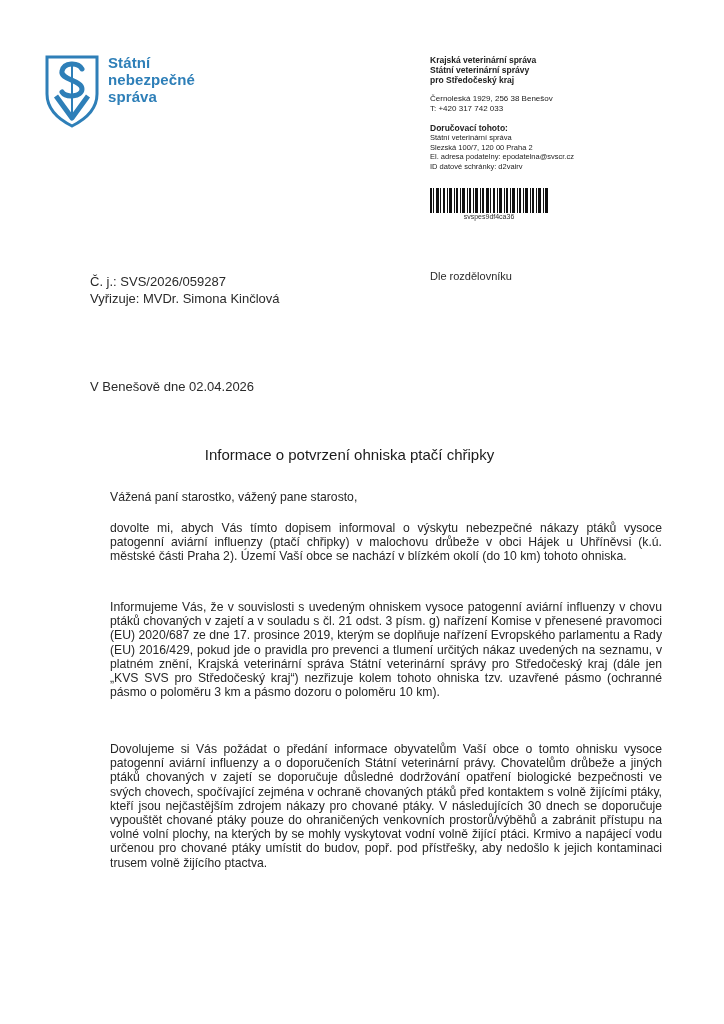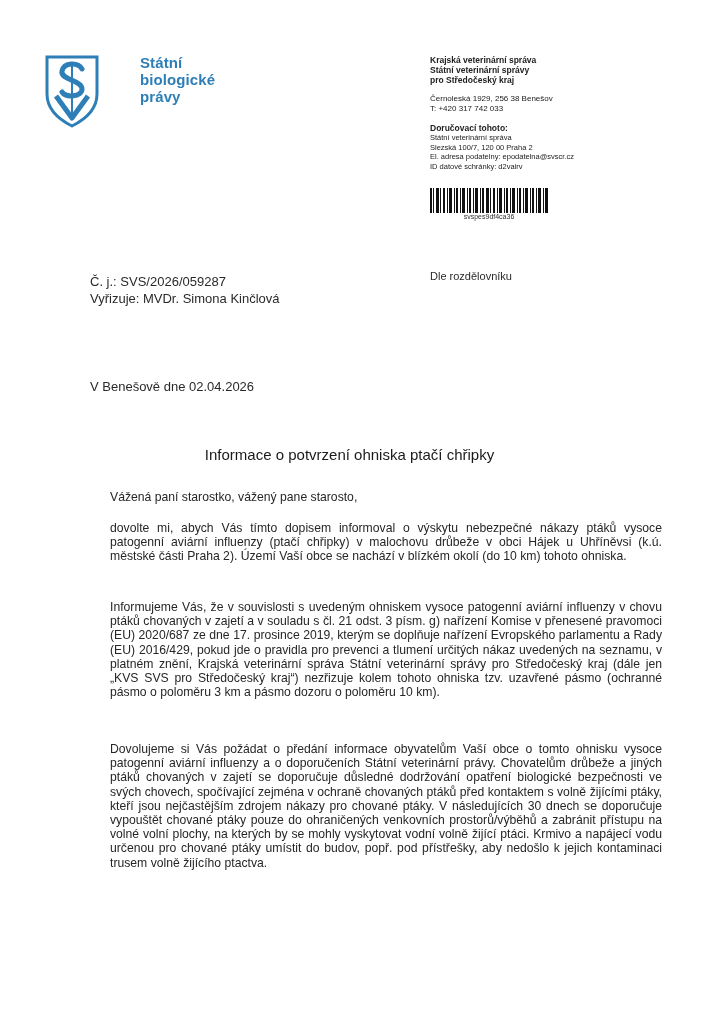--- a/index.html
+++ b/index.html
@@ -3,21 +3,21 @@
 <meta charset="utf-8">
 <style>
   html, body { margin:0; padding:0; background:#ffffff; }
   body { width:724px; height:1024px; position:relative; overflow:hidden;
          font-family:"Liberation Sans", sans-serif; color:#1f1f1f; }
   .abs { position:absolute; }
   
   .logo { left:44px; top:54px; width:170px; height:80px; }
   .logo-shield { position:absolute; left:0; top:0; width:56px; height:74px; }
   .logo-text { position:absolute; left:64px; top:0; color:#2e7fb8; font-weight:bold;
-               font-size:15px; line-height:17px; letter-spacing:0.1px;margin-left:32px; }
+               font-size:15px; line-height:17px; letter-spacing:0.1px; }
   .logo-text div { white-space:nowrap; }
   
   .hdr { left:430px; top:55px; width:240px; font-size:8px; line-height:10px; color:#222; }
   .hdr .bold { font-weight:bold; font-size:8.5px; line-height:10px; }
   .hdr .gap { height:9px; }
   .hdr .sm { font-size:7.5px; line-height:9.5px; }
   .barcode { left:430px; top:188px; width:118px; height:25px; }
   .barcode-label { left:430px; top:213px; width:118px; text-align:center; font-size:7px; color:#333; }
   
   .ref { left:90px; top:273px; font-size:13px; line-height:17px; color:#2a2a2a; }
@@ -35,22 +35,22 @@
 
 <div class="abs logo">
   <svg class="logo-shield" viewBox="0 0 56 74">
     <path d="M3 3 H53 V40 C53 56 40 66 28 72 C16 66 3 56 3 40 Z" fill="#ffffff" stroke="#2e7fb8" stroke-width="3"></path>
     <path d="M38 15 C34 8 20 8 18 17 C16 26 38 26 38 35 C38 43 22 44 18 38" fill="none" stroke="#2e7fb8" stroke-width="5" stroke-linecap="round"></path>
     <line x1="28" y1="10" x2="28" y2="60" stroke="#2e7fb8" stroke-width="2"></line>
     <path d="M12 42 L28 64 L44 42" fill="none" stroke="#2e7fb8" stroke-width="5" stroke-linejoin="round"></path>
   </svg>
   <div class="logo-text">
     <div>Státní</div>
-    <div>biologické</div>
-    <div>právy</div>
+    <div>nebezpečné</div>
+    <div>správa</div>
   </div>
 </div>
 
 <div class="abs hdr">
   <div class="bold">Krajská veterinární správa</div>
   <div class="bold">Státní veterinární správy</div>
   <div class="bold">pro Středočeský kraj</div>
   <div class="gap"></div>
   <div>Černoleská 1929, 256 38 Benešov</div>
   <div>T: +420 317 742 033</div>

